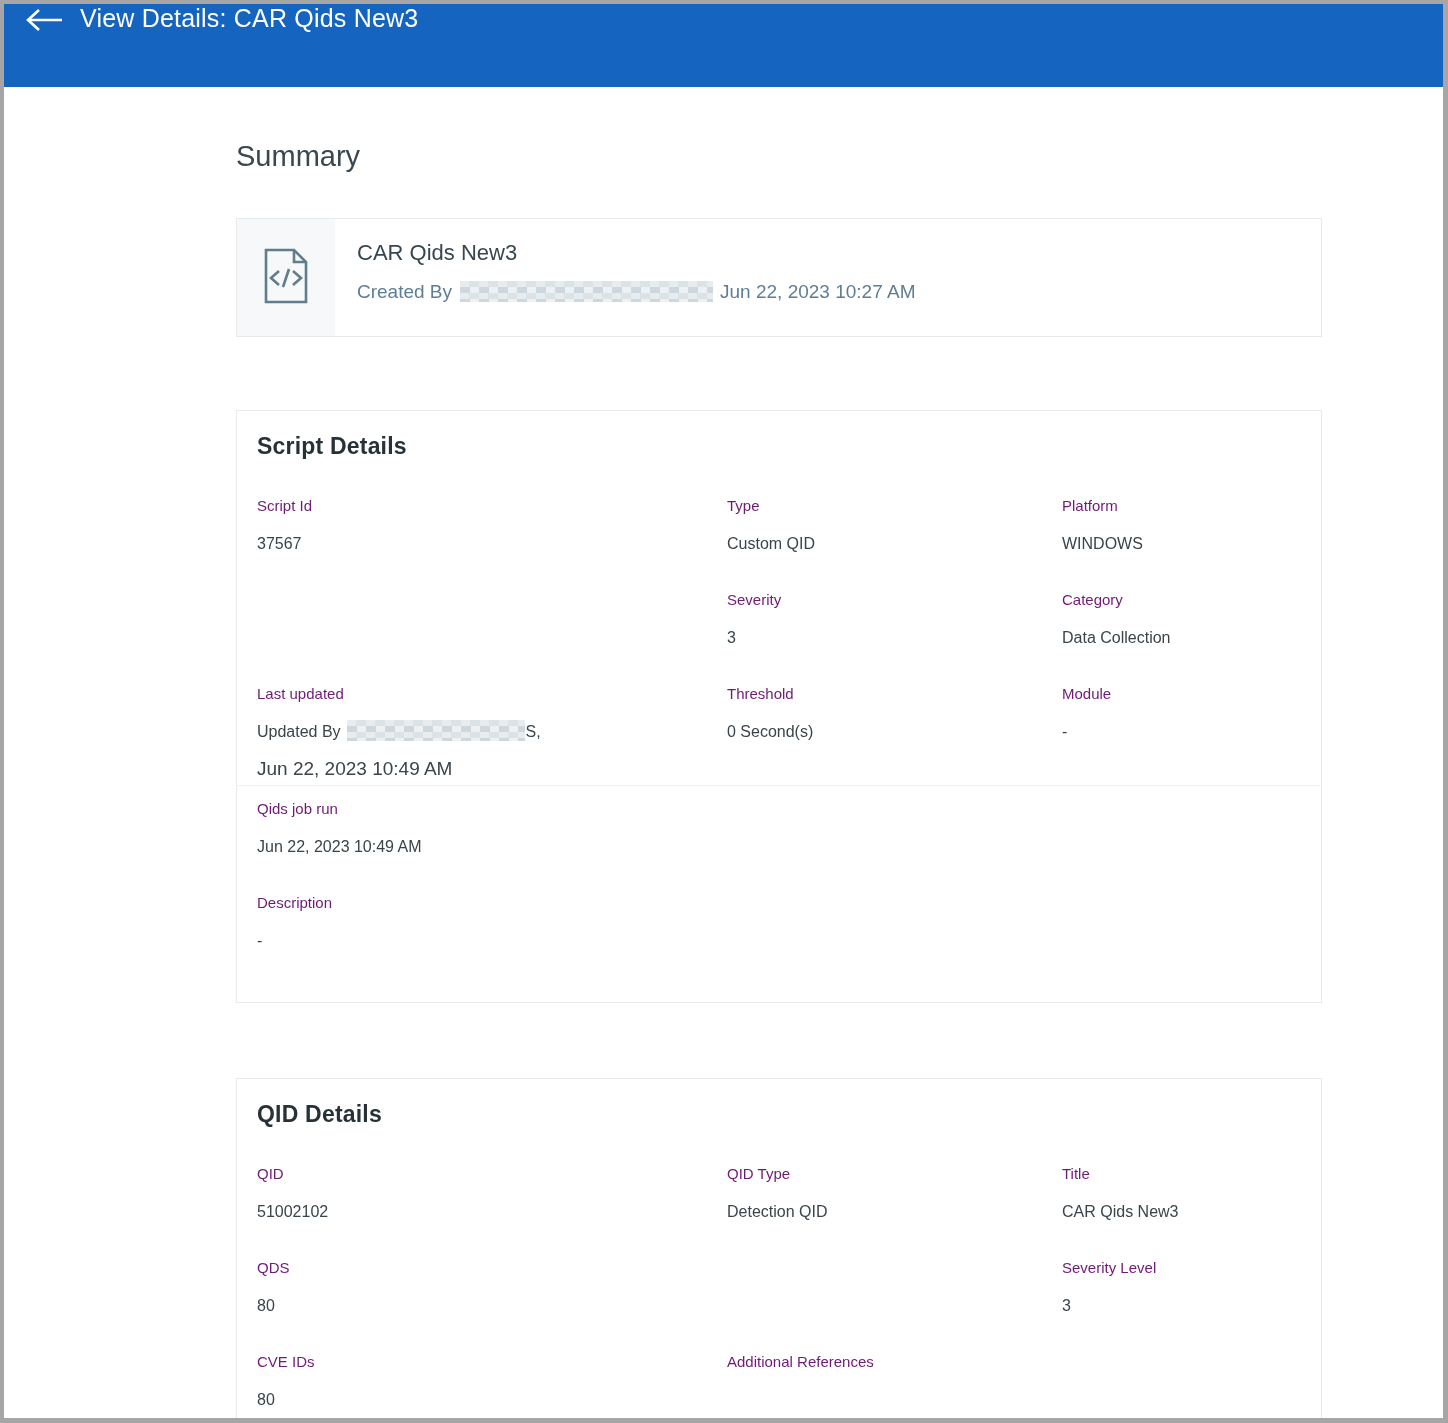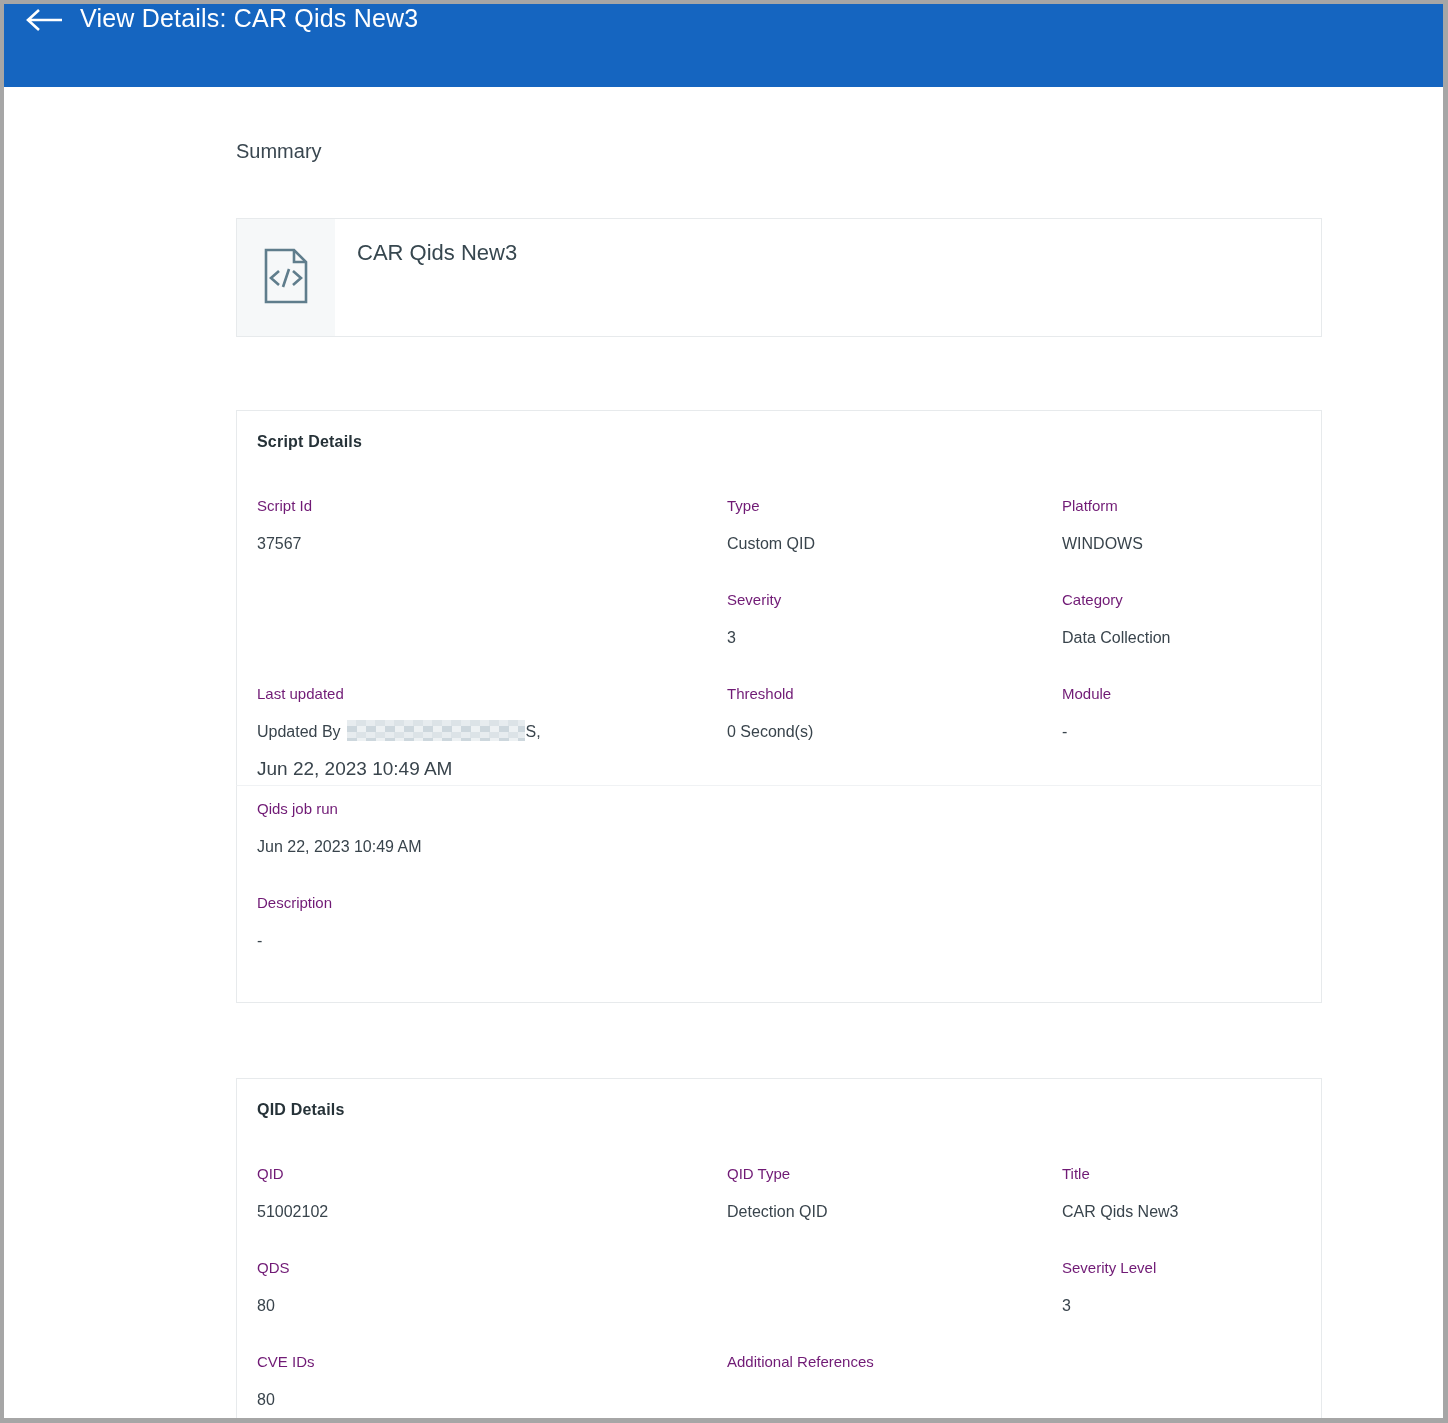--- a/index.html
+++ b/index.html
@@ -26,34 +26,34 @@
     display:flex;align-items:center;justify-content:center;cursor:pointer;
     background:none;border:none;padding:0;
   }
   .appbar-title{
     color:#ffffff;font-size:25px;font-weight:400;margin-left:14px;
     letter-spacing:.2px;
   }
   
   .page-heading{
     position:absolute;left:232px;top:136px;
-    font-size:20px;color:#3A4750;font-weight:400;
+    font-size:29px;color:#3A4750;font-weight:400;
   }
   
   .card{
     position:absolute;background:#ffffff;
     border:1px solid #E7EAEC;box-sizing:border-box;
   }
   .summary-card{left:232px;top:214px;width:1086px;height:119px;}
   .script-card{left:232px;top:406px;width:1086px;height:376px;border-bottom-color:#F0F2F4;}
   .run-card{left:232px;top:782px;width:1086px;height:217px;border-top:none;}
   .qid-card{left:232px;top:1074px;width:1086px;height:368px;}
   .card-heading{
     position:absolute;left:20px;top:22px;
-    font-size:16px;font-weight:700;color:#263238;letter-spacing:.2px;
+    font-size:23px;font-weight:700;color:#263238;letter-spacing:.2px;
   }
   
   .icon-box{
     position:absolute;left:0;top:0;width:98px;height:100%;
     background:#F6F8F9;display:flex;align-items:center;justify-content:center;
   }
   .summary-title{
     position:absolute;left:120px;top:21px;
     font-size:22px;color:#37474F;font-weight:400;
   }
@@ -109,20 +109,23 @@
           <svg width="48" height="58" viewBox="0 0 48 58">
             <path d="M4 3 H32 L44 15 V55 H4 Z" fill="none" stroke="#5F7D8C" stroke-width="2.6"></path>
             <path d="M32 3 V15 H44" fill="none" stroke="#5F7D8C" stroke-width="2.6"></path>
             <path d="M17 24 L9 31 L17 38" fill="none" stroke="#5F7D8C" stroke-width="2.6"></path>
             <path d="M31 24 L39 31 L31 38" fill="none" stroke="#5F7D8C" stroke-width="2.6"></path>
             <path d="M27 22 L21 40" fill="none" stroke="#5F7D8C" stroke-width="2.6"></path>
           </svg>
         </span>
       </div>
       <div class="summary-title">CAR Qids New3</div>
+      <div class="summary-created">
+        <span>Created By</span><span class="redacted created"></span><span>Jun 22, 2023 10:27 AM</span>
+      </div>
     </div>
 
     <div class="card script-card">
       <div class="card-heading">Script Details</div>
 
       <div class="field col1 row1">
         <div class="label">Script Id</div>
         <div class="value">37567</div>
       </div>
       <div class="field col2 row1">

